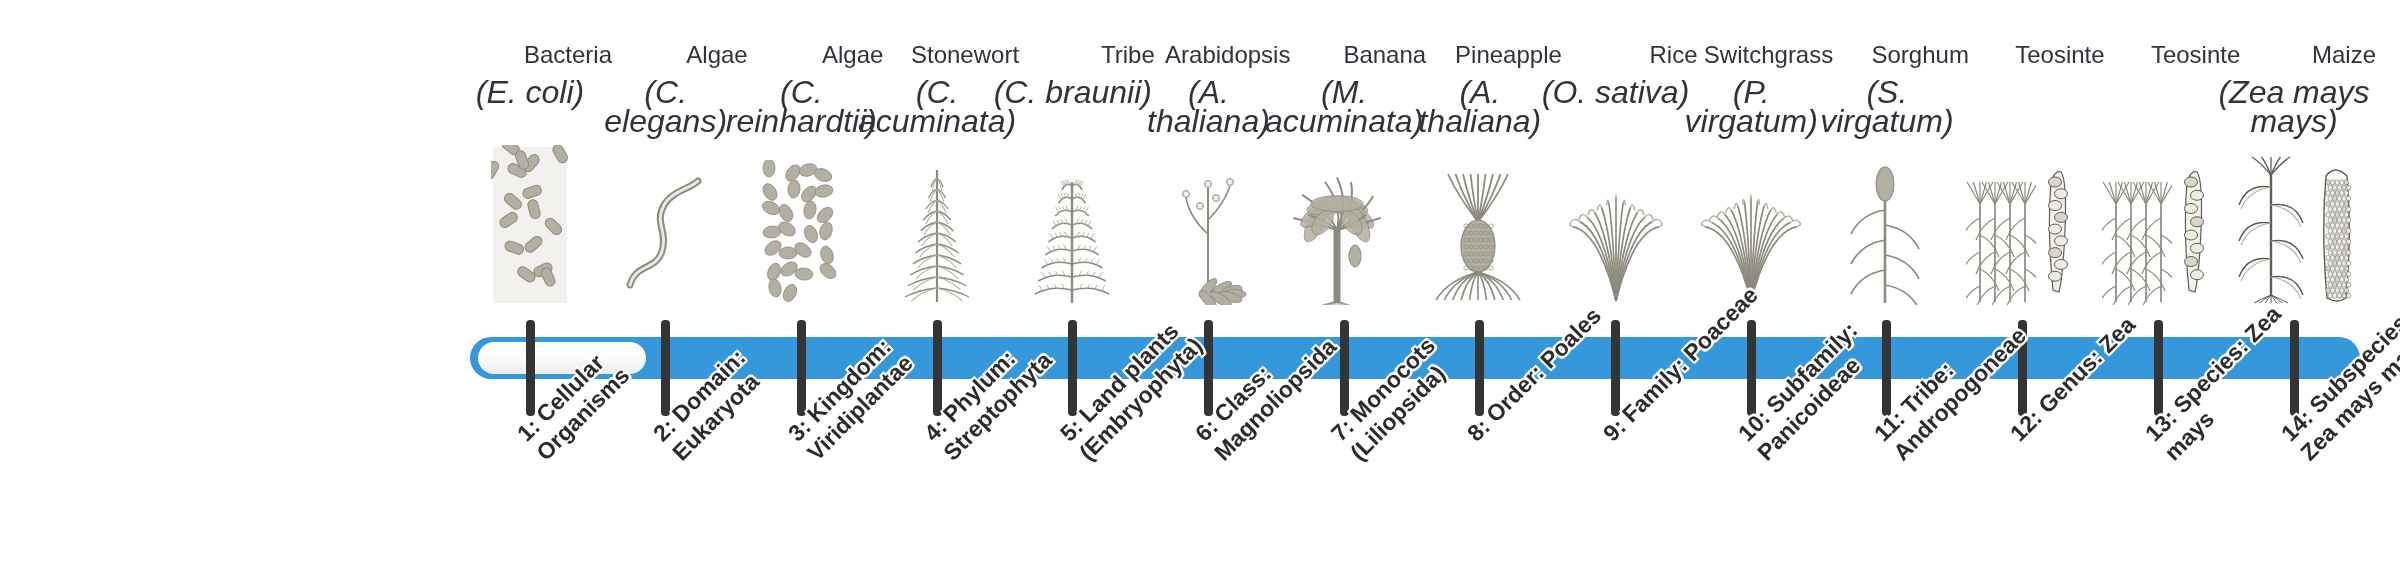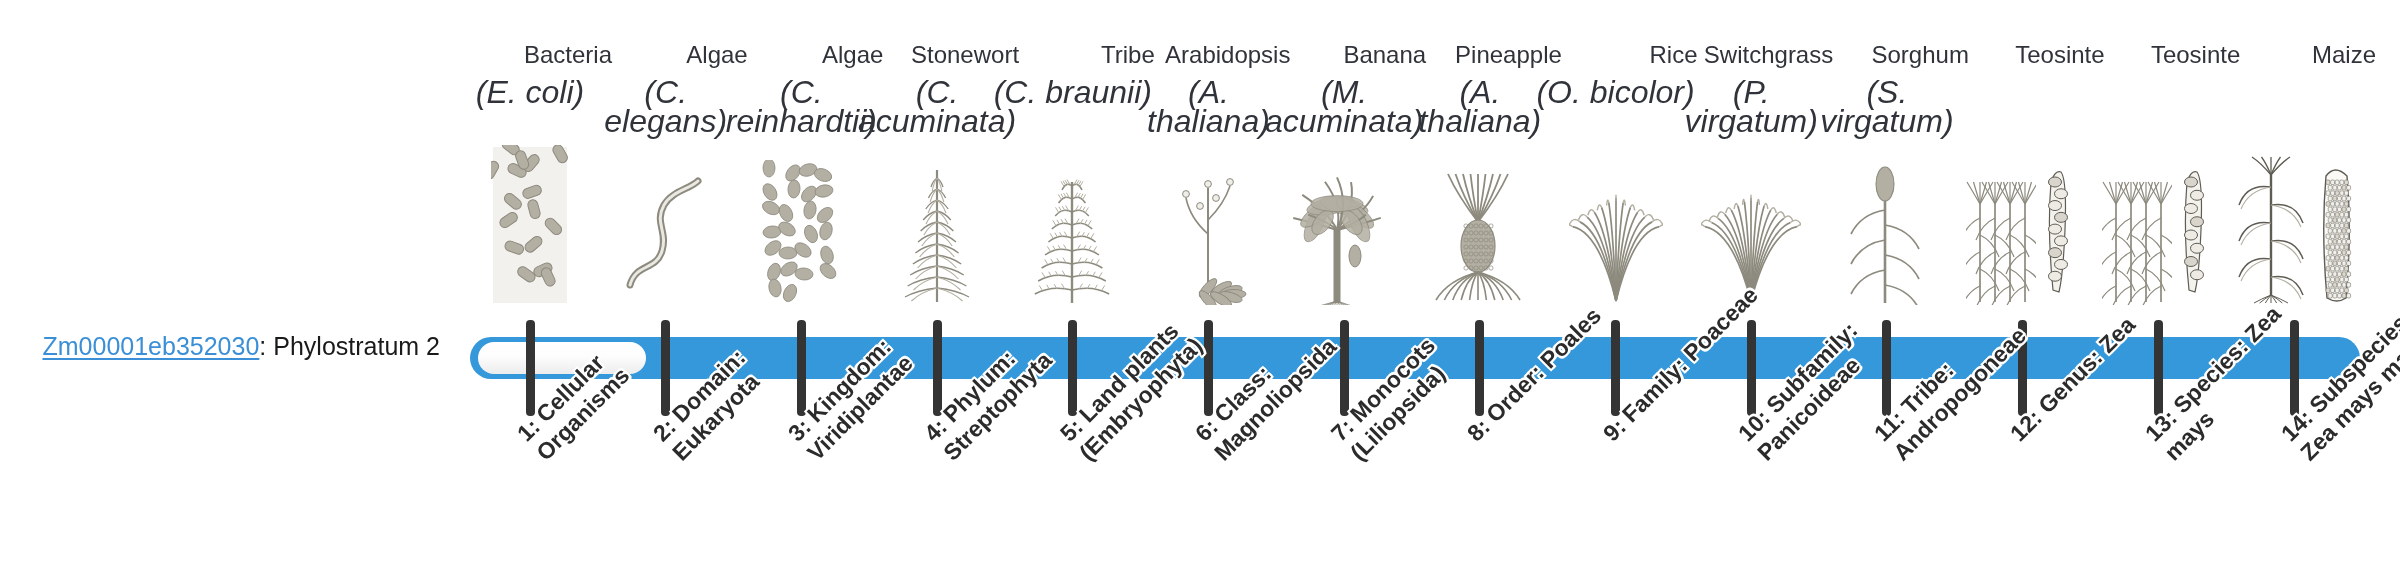--- a/index.html
+++ b/index.html
@@ -66,23 +66,20 @@
       -2px -2px 0 #fff, 2px -2px 0 #fff, -2px 2px 0 #fff, 2px 2px 0 #fff,
       -2px 0 0 #fff, 2px 0 0 #fff, 0 -2px 0 #fff, 0 2px 0 #fff;
     white-space:normal;
   }
 </style>
 </head>
 <body>
 
 <div id="stage">
 
-  <div id="gene-label">
-    <span class="gene-id">Zm00001eb352030</span><span>: </span><span>Phylostratum 2</span>
-  </div>
 
   <div id="bar-track"></div>
   <div id="bar-unfilled"></div>
 
   <div id="ticks">
       <div class="tick" style="left: 525.5px;"></div>
       <div class="tick" style="left: 661.192px;"></div>
       <div class="tick" style="left: 796.885px;"></div>
       <div class="tick" style="left: 932.577px;"></div>
       <div class="tick" style="left: 1068.27px;"></div>
@@ -482,21 +479,21 @@
             <path d="M44 112 Q50 120 52.4 140" stroke="#8d8a7e" stroke-width="1.6" fill="none"></path>
             <path d="M44 112 Q56 120 60.8 140" stroke="#8d8a7e" stroke-width="1.6" fill="none"></path>
             <path d="M44 112 Q62 120 69.2 140" stroke="#8d8a7e" stroke-width="1.6" fill="none"></path>
             <path d="M44 112 Q68 120 77.6 140" stroke="#8d8a7e" stroke-width="1.6" fill="none"></path>
             <path d="M44 112 Q74 120 86 140" stroke="#8d8a7e" stroke-width="1.6" fill="none"></path>
           </svg>
         </div>
       </div>
       <div class="col" style="left: 1547.54px;">
         <div class="sp-common">Rice</div>
-        <div class="sp-sci">(O. bicolor)</div>
+        <div class="sp-sci">(O. sativa)</div>
         <div class="pic">
           <svg width="94" height="145" viewBox="0 0 94 145">
             <path d="M47 141 Q30.080000000000002 72.5 3.759999999999998 66.69999999999999" stroke="#8d8a7e" stroke-width="1.7" fill="none"></path>
             <path d="M3.759999999999998 66.69999999999999 q-8 -6 -13 3" stroke="#b3afa2" stroke-width="1.4" fill="none"></path>
             <path d="M47 141 Q32.9 72.5 10.966666666666661 61.866666666666674" stroke="#8d8a7e" stroke-width="1.7" fill="none"></path>
             <path d="M10.966666666666661 61.866666666666674 q-6.666666666666667 -6 -10.833333333333334 3" stroke="#b3afa2" stroke-width="1.4" fill="none"></path>
             <path d="M47 141 Q35.72 72.5 18.173333333333332 57.03333333333333" stroke="#8d8a7e" stroke-width="1.7" fill="none"></path>
             <path d="M18.173333333333332 57.03333333333333 q-5.333333333333333 -6 -8.666666666666666 3" stroke="#b3afa2" stroke-width="1.4" fill="none"></path>
             <path d="M47 141 Q38.54 72.5 25.38 52.2" stroke="#8d8a7e" stroke-width="1.7" fill="none"></path>
             <path d="M25.38 52.2 q-4 -6 -6.5 3" stroke="#b3afa2" stroke-width="1.4" fill="none"></path>
@@ -699,20 +696,21 @@
               <ellipse cx="18" cy="75" rx="6.5" ry="5" fill="#eeebe4" stroke="#5f5c54" stroke-width="1"></ellipse>
               <ellipse cx="24" cy="88.25" rx="6.5" ry="5" fill="#eeebe4" stroke="#5f5c54" stroke-width="1"></ellipse>
               <ellipse cx="18" cy="101.5" rx="6.5" ry="5" fill="#d9d5cc" stroke="#5f5c54" stroke-width="1"></ellipse>
               <ellipse cx="24" cy="114.75" rx="6.5" ry="5" fill="#eeebe4" stroke="#5f5c54" stroke-width="1"></ellipse>
             </svg>
           </div>
         </div>
       </div>
       <div class="col" style="left: 2226px;">
         <div class="sp-common">Maize</div>
+        <div class="sp-sci">(Zea mays mays)</div>
         <div class="pic">
           <div style="display:flex;align-items:flex-end;gap:2px">
             <svg width="84" height="152" viewBox="0 0 84 152">
               <path d="M40 142 L40 22" stroke="#5f5c54" stroke-width="2.4" fill="none"></path>
               <path d="M40 22 Q30 10 21 4" stroke="#5f5c54" stroke-width="1.3" fill="none"></path>
               <path d="M40 22 Q35 10 30.5 4" stroke="#5f5c54" stroke-width="1.3" fill="none"></path>
               <path d="M40 22 Q40 10 40 4" stroke="#5f5c54" stroke-width="1.3" fill="none"></path>
               <path d="M40 22 Q45 10 49.5 4" stroke="#5f5c54" stroke-width="1.3" fill="none"></path>
               <path d="M40 22 Q50 10 59 4" stroke="#5f5c54" stroke-width="1.3" fill="none"></path>
               <path d="M40 34 Q16 30 8 52" stroke="#5f5c54" stroke-width="1.5" fill="none"></path>

